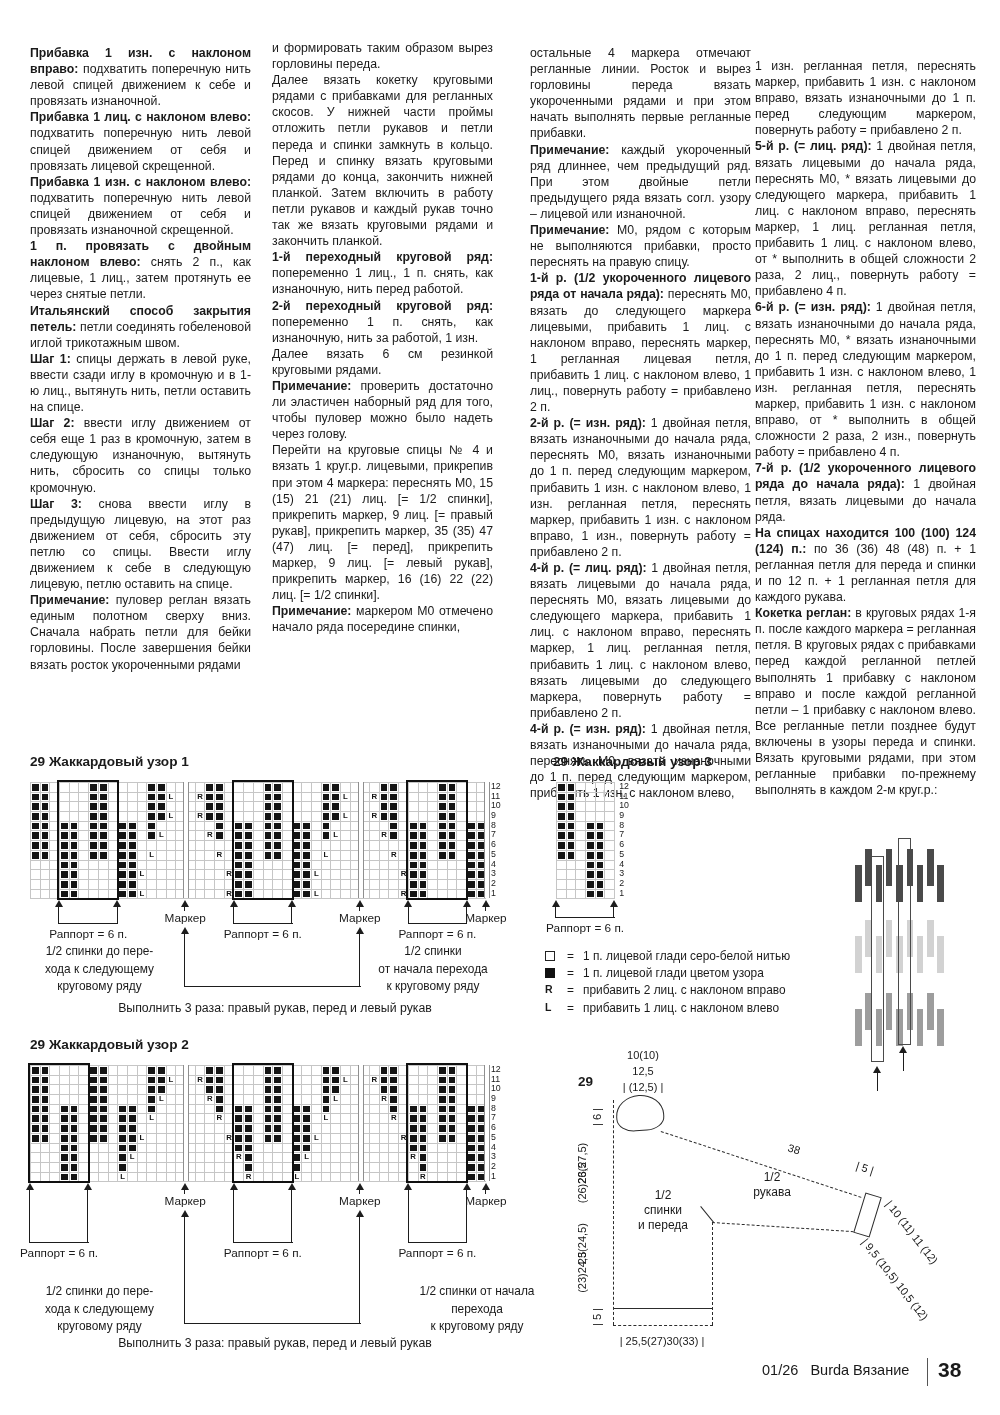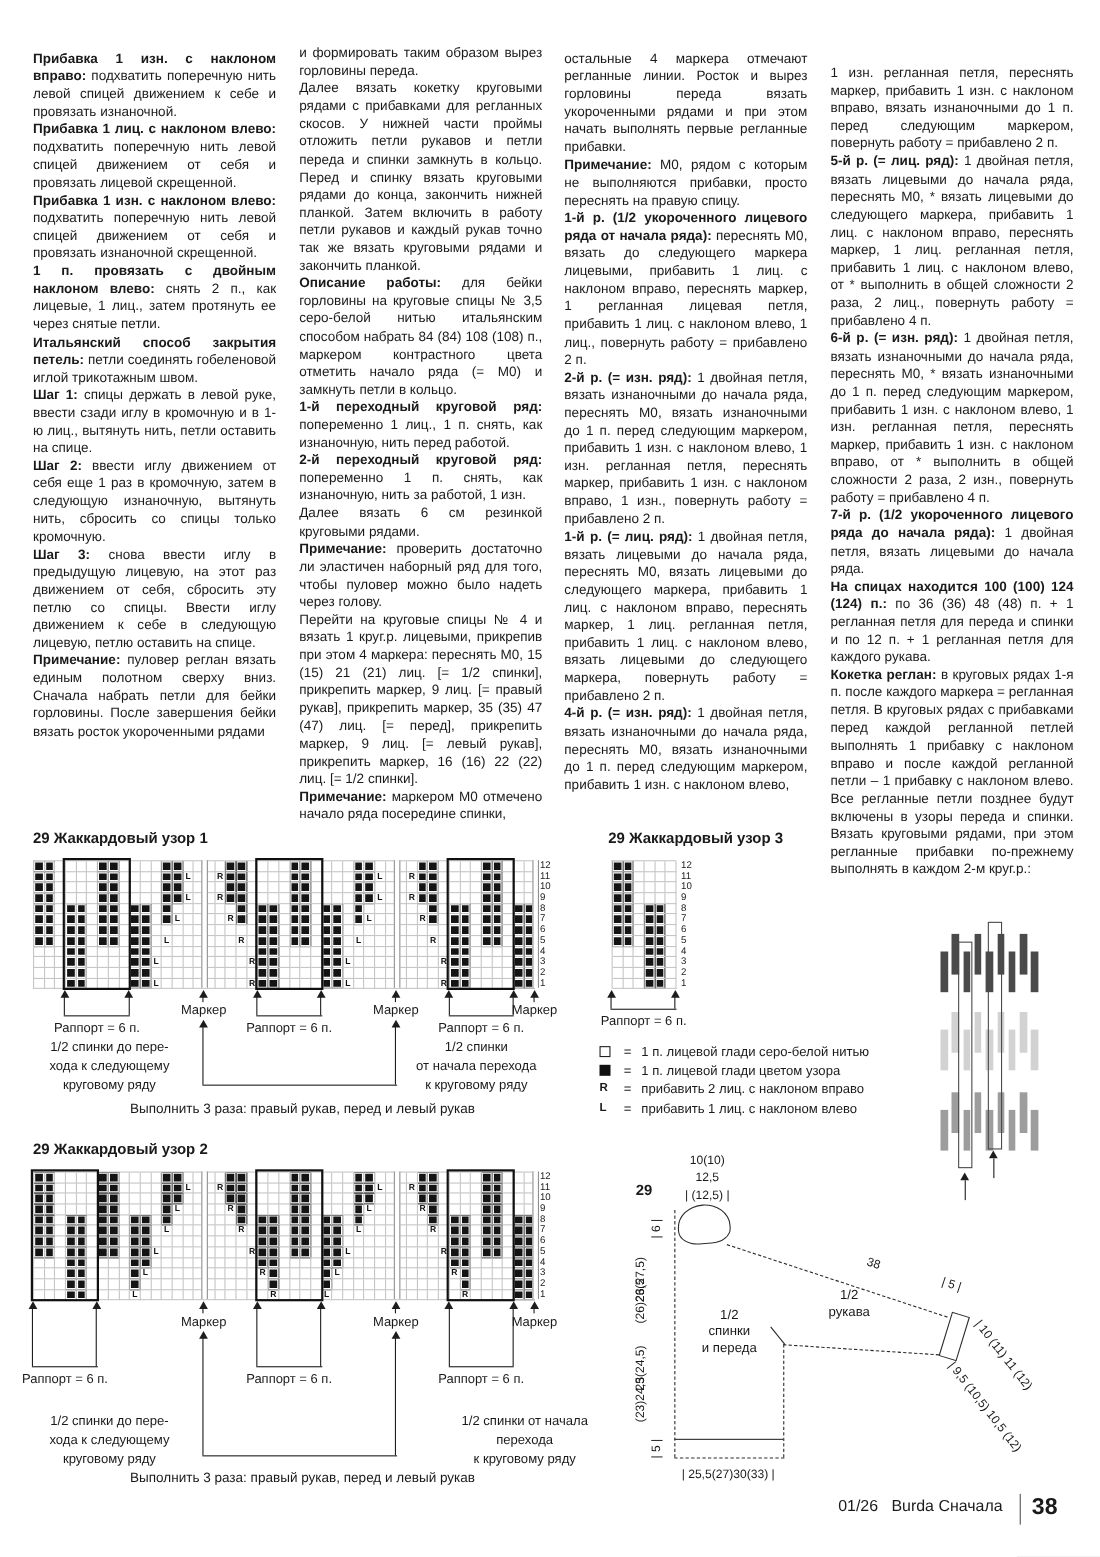--- a/index.html
+++ b/index.html
@@ -57,34 +57,34 @@
       <p><b>1 п. провязать с двойным наклоном влево:</b> снять 2 п., как лицевые, 1 лиц., затем протянуть ее через снятые петли.</p>
       <p><b>Итальянский способ закрытия петель:</b> петли соединять гобеленовой иглой трикотажным швом.</p>
       <p><b>Шаг 1:</b> спицы держать в левой руке, ввести сзади иглу в кромочную и в 1-ю лиц., вытянуть нить, петли оставить на спице.</p>
       <p><b>Шаг 2:</b> ввести иглу движением от себя еще 1 раз в кромочную, затем в следующую изнаночную, вытянуть нить, сбросить со спицы только кромочную.</p>
       <p><b>Шаг 3:</b> снова ввести иглу в предыдущую лицевую, на этот раз движением от себя, сбросить эту петлю со спицы. Ввести иглу движением к себе в следующую лицевую, петлю оставить на спице.</p>
       <p><b>Примечание:</b> пуловер реглан вязать единым полотном сверху вниз. Сначала набрать петли для бейки горловины. После завершения бейки вязать росток укороченными рядами</p>
     </div>
   <div class="tcol" style="left:272px;top:40px;">
       <p>и формировать таким образом вырез горловины переда.</p>
       <p>Далее вязать кокетку круговыми рядами с прибавками для регланных скосов. У нижней части проймы отложить петли рукавов и петли переда и спинки замкнуть в кольцо. Перед и спинку вязать круговыми рядами до конца, закончить нижней планкой. Затем включить в работу петли рукавов и каждый рукав точно так же вязать круговыми рядами и закончить планкой.</p>
-      <p><b>Описание работы:</b> для бейки горловины на круговые спицы № 3,5 серо-белой нитью итальянским способом набрать 84 (84) 108 (108) п., маркером контрастного цвета отметить начало ряда (= М0) и замкнуть петли в кольцо.</p>
       <p><b>1-й переходный круговой ряд:</b> попеременно 1 лиц., 1 п. снять, как изнаночную, нить перед работой.</p>
       <p><b>2-й переходный круговой ряд:</b> попеременно 1 п. снять, как изнаночную, нить за работой, 1 изн.</p>
       <p>Далее вязать 6 см резинкой круговыми рядами.</p>
       <p><b>Примечание:</b> проверить достаточно ли эластичен наборный ряд для того, чтобы пуловер можно было надеть через голову.</p>
       <p>Перейти на круговые спицы № 4 и вязать 1 круг.р. лицевыми, прикрепив при этом 4 маркера: переснять М0, 15 (15) 21 (21) лиц. [= 1/2 спинки], прикрепить маркер, 9 лиц. [= правый рукав], прикрепить маркер, 35 (35) 47 (47) лиц. [= перед], прикрепить маркер, 9 лиц. [= левый рукав], прикрепить маркер, 16 (16) 22 (22) лиц. [= 1/2 спинки].</p>
       <p><b>Примечание:</b> маркером М0 отмечено начало ряда посередине спинки,</p>
     </div>
-  <div class="tcol" style="left:513px;top:45px;">
+  <div class="tcol" style="left:530px;top:45px;">
       <p>остальные 4 маркера отмечают регланные линии. Росток и вырез горловины переда вязать укороченными рядами и при этом начать выполнять первые регланные прибавки.</p>
+      <p><b>Примечание:</b> каждый укороченный ряд длиннее, чем предыдущий ряд. При этом двойные петли предыдущего ряда вязать согл. узору – лицевой или изнаночной.</p>
       <p><b>Примечание:</b> М0, рядом с которым не выполняются прибавки, просто переснять на правую спицу.</p>
       <p><b>1-й р. (1/2 укороченного лицевого ряда от начала ряда):</b> переснять М0, вязать до следующего маркера лицевыми, прибавить 1 лиц. с наклоном вправо, переснять маркер, 1 регланная лицевая петля, прибавить 1 лиц. с наклоном влево, 1 лиц., повернуть работу = прибавлено 2 п.</p>
       <p><b>2-й р. (= изн. ряд):</b> 1 двойная петля, вязать изнаночными до начала ряда, переснять М0, вязать изнаночными до 1 п. перед следующим маркером, прибавить 1 изн. с наклоном влево, 1 изн. регланная петля, переснять маркер, прибавить 1 изн. с наклоном вправо, 1 изн., повернуть работу = прибавлено 2 п.</p>
-      <p><b>1-й р. (= лиц. ряд):</b> 1 двойная петля, вязать лицевыми до начала ряда, переснять М0, вязать лицевыми до следующего маркера, прибавить 1 лиц. с наклоном вправо, переснять маркер, 1 лиц. регланная петля, прибавить 1 лиц. с наклоном влево, вязать лицевыми до следующего маркера, повернуть работу = прибавлено 2 п.</p>
+      <p><b>4-й р. (= лиц. ряд):</b> 1 двойная петля, вязать лицевыми до начала ряда, переснять М0, вязать лицевыми до следующего маркера, прибавить 1 лиц. с наклоном вправо, переснять маркер, 1 лиц. регланная петля, прибавить 1 лиц. с наклоном влево, вязать лицевыми до следующего маркера, повернуть работу = прибавлено 2 п.</p>
       <p><b>4-й р. (= изн. ряд):</b> 1 двойная петля, вязать изнаночными до начала ряда, переснять М0, вязать изнаночными до 1 п. перед следующим маркером, прибавить 1 изн. с наклоном влево,</p>
     </div>
   <div class="tcol" style="left:755px;top:58px;">
       <p>1 изн. регланная петля, переснять маркер, прибавить 1 изн. с наклоном вправо, вязать изнаночными до 1 п. перед следующим маркером, повернуть работу =  прибавлено 2 п.</p>
       <p><b>5-й р. (= лиц. ряд):</b> 1 двойная петля, вязать лицевыми до начала ряда, переснять М0, * вязать лицевыми до следующего маркера, прибавить 1 лиц. с наклоном вправо, переснять маркер, 1 лиц. регланная петля, прибавить 1 лиц. с наклоном влево, от * выполнить в общей сложности 2 раза, 2 лиц., повернуть работу = прибавлено 4 п.</p>
       <p><b>6-й р. (= изн. ряд):</b> 1 двойная петля, вязать изнаночными до начала ряда, переснять М0, * вязать изнаночными до 1 п. перед следующим маркером, прибавить 1 изн. с наклоном влево, 1 изн. регланная петля, переснять маркер, прибавить 1 изн. с наклоном вправо, от * выполнить в общей сложности 2 раза, 2 изн., повернуть работу = прибавлено 4 п.</p>
       <p><b>7-й р. (1/2 укороченного лицевого ряда до начала ряда):</b> 1 двойная петля, вязать лицевыми до начала ряда.</p>
       <p><b>На спицах находится 100 (100) 124 (124) п.:</b> по 36 (36) 48 (48) п. + 1 регланная петля для переда и спинки и по 12 п. + 1 регланная петля для каждого рукава.</p>
       <p><b>Кокетка реглан:</b> в круговых рядах 1-я п. после каждого маркера = регланная петля. В круговых рядах с прибавками перед каждой регланной петлей выполнять 1 прибавку с наклоном вправо и после каждой регланной петли – 1 прибавку с наклоном влево. Все регланные петли позднее будут включены в узоры переда и спинки. Вязать круговыми рядами, при этом регланные прибавки по-прежнему выполнять в каждом 2-м круг.р.:</p>
     </div>
@@ -1546,18 +1546,18 @@
     <div>спинки</div>
     <div>и переда</div>
   </div>
   <div class="cap" style="left:737px;top:1170px;width:70px;line-height:15px;font-size:12px;">
     <div>1/2</div>
     <div>рукава</div>
   </div>
 
   <div class="footer" style="left:762px;top:1362px;">
     <span>01/26</span>&nbsp;&nbsp;
-    <span>Burda Сначала</span>
+    <span>Burda Вязание</span>
   </div>
   <div class="fbar" style="left:927px;top:1358px;height:28px;"></div>
   <div class="footer pageno" style="left:938px;top:1358px;">38</div>
 
 </div>
 
 </body></html>

